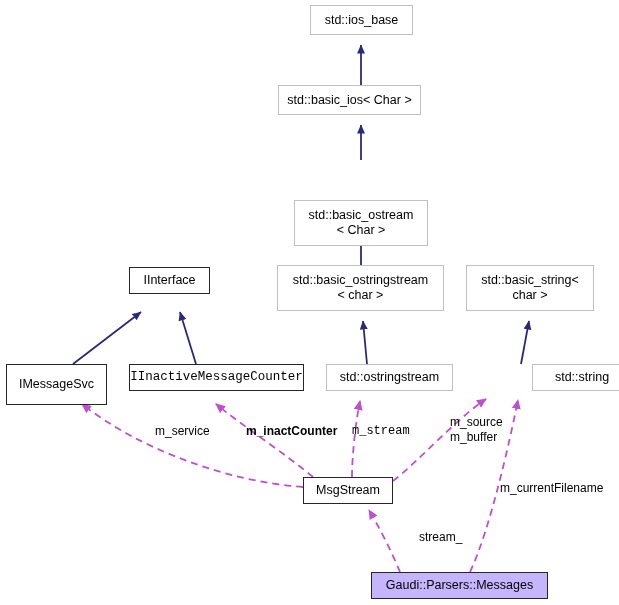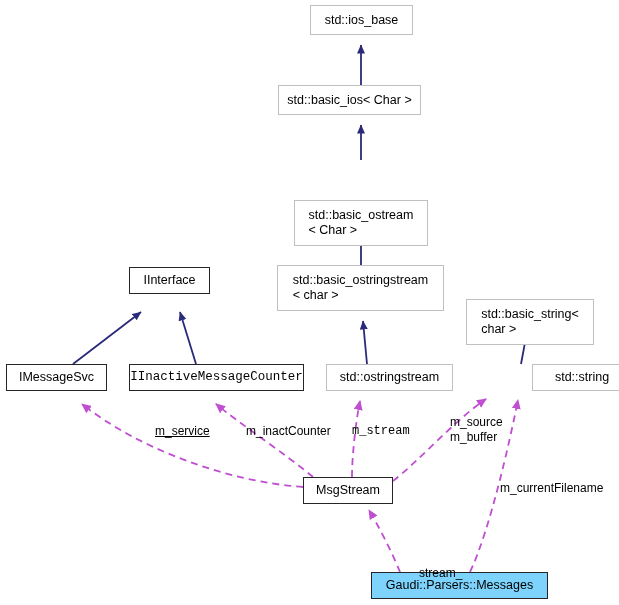--- a/index.html
+++ b/index.html
@@ -24,37 +24,37 @@
     top: 0;
     width: 619px;
     height: 605px;
   }
   .node {
     position: absolute;
     box-sizing: border-box;
     display: flex;
     align-items: center;
     justify-content: center;
-    text-align: left;
+    text-align: center;
     font-size: 12.5px;
     line-height: 15px;
     color: #000000;
     background: #ffffff;
     white-space: pre;
     z-index: 5;
   }
   .node.light {
     border: 1px solid #c0c0c0;
   }
   .node.dark {
     border: 1px solid #262626;
   }
   .node.filled {
     border: 1px solid #262626;
-    background: #7dd3fc;
+    background: #c4b5fd;
   }
   .edge-label {
     position: absolute;
     font-size: 12px;
     line-height: 14px;
     color: #000000;
     white-space: pre;
     background: transparent;
     z-index: 6;
   }
@@ -97,44 +97,44 @@
   <div class="node light" style="left:310px; top:5px; width:103px; height:30px;">std::ios_base</div>
 
   <div class="node light" style="left:278px; top:85px; width:143px; height:30px;">std::basic_ios&lt; Char &gt;</div>
 
   <div class="node light" style="left:294px; top:160px; width:134px; height:46px;margin-top:40px;">std::basic_ostream
 &lt; Char &gt;</div>
 
   <div class="node light" style="left:277px; top:265px; width:167px; height:46px;">std::basic_ostringstream
 &lt; char &gt;</div>
 
-  <div class="node light" style="left:466px; top:265px; width:128px; height:46px;margin-top:34px;">std::basic_string&lt;
+  <div class="node light" style="left:466px; top:265px; width:128px; height:46px;">std::basic_string&lt;
 char &gt;</div>
 
   <div class="node light" style="left:326px; top:364px; width:127px; height:27px;">std::ostringstream</div>
 
   <div class="node light" style="left:498px; top:364px; width:100px; height:27px;margin-left:34px;">std::string</div>
 
   <div class="node dark" style="left:129px; top:267px; width:81px; height:27px;">IInterface</div>
 
-  <div class="node dark" style="left:6px; top:364px; width:101px; height:27px;">IMessageSvc</div>
+  <div class="node dark" style="left:6px; top:364px; width:101px; height:41px;">IMessageSvc</div>
 
   <div class="node dark" style="left:129px; top:364px; width:175px; height:27px;font-family:Liberation Mono, monospace;">IInactiveMessageCounter</div>
 
   <div class="node dark" style="left:303px; top:477px; width:90px; height:27px;">MsgStream</div>
 
   <div class="node filled" style="left:371px; top:572px; width:177px; height:27px;">Gaudi::Parsers::Messages</div>
 
-  <div class="edge-label" style="left:155px; top:424px;text-decoration:underline;">m_service</div>
+  <div class="edge-label" style="left:155px; top:424px;">m_service</div>
 
-  <div class="edge-label" style="left:246px; top:424px;">m_inactCounter</div>
+  <div class="edge-label" style="left:246px; top:424px;font-weight:bold;">m_inactCounter</div>
 
   <div class="edge-label" style="left:352px; top:424px;font-family:Liberation Mono, monospace;">m_stream</div>
 
   <div class="edge-label" style="left:450px; top:415px;">m_source</div>
 
   <div class="edge-label" style="left:450px; top:430px;">m_buffer</div>
 
   <div class="edge-label" style="left:500px; top:481px;">m_currentFilename</div>
 
-  <div class="edge-label" style="left:419px; top:530px;margin-top:36px;">stream_</div>
+  <div class="edge-label" style="left:419px; top:530px;">stream_</div>
 
 </div>
 
 </body></html>

